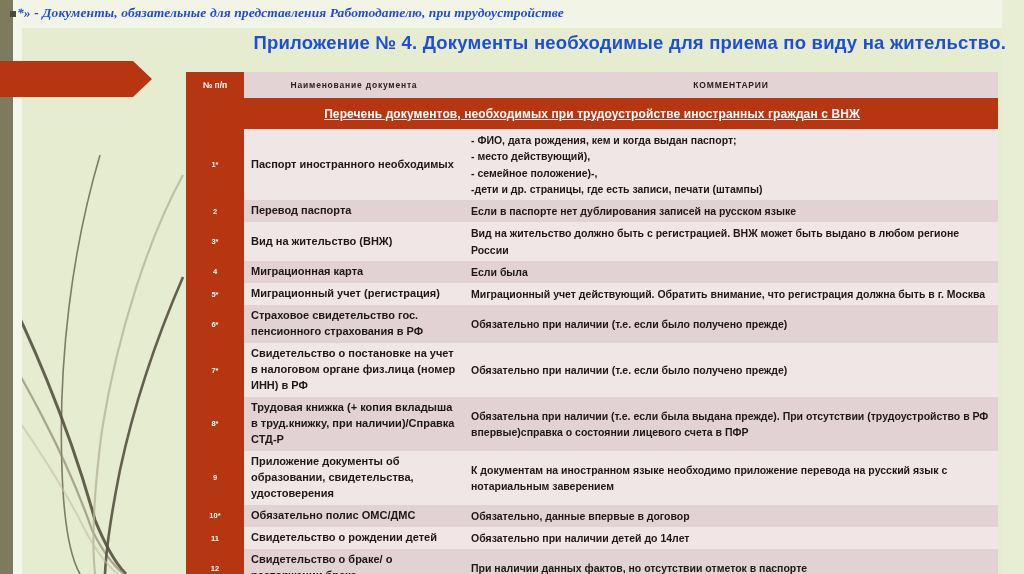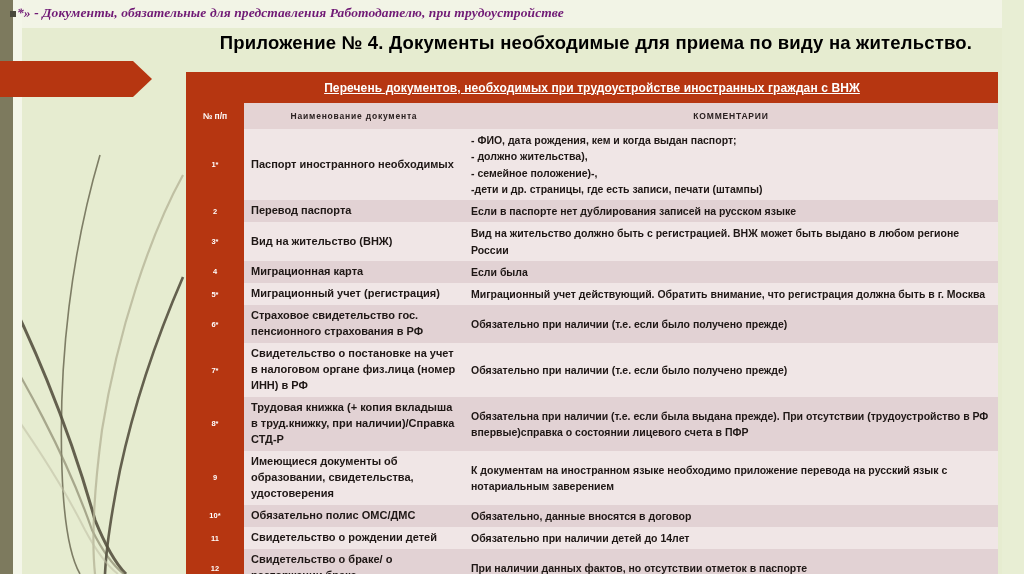--- a/index.html
+++ b/index.html
@@ -33,39 +33,39 @@
     position:absolute; left:1002px; top:0; width:22px; height:574px;
     background:#e8eed4;
   }
   .grass { position:absolute; left:0; top:0; width:1024px; height:574px; z-index:1; pointer-events:none; }
   
   .slide-note {
     position:absolute; left:10px; top:5px;
     z-index:5;
     font-family:"Liberation Serif", serif;
     font-style:italic; font-weight:bold;
-    font-size:13.5px; color:#701a75;
+    font-size:13.5px; color:#1d4ed8;
     white-space:nowrap;
     letter-spacing:0.1px;
   }
   .note-bullet {
     display:inline-block;
     width:6px; height:6px;
     background:#4a4a3c;
     margin-right:1px;
     vertical-align:middle;
   }
   .slide-title {
     position:absolute; left:186px; top:32px; width:820px;
     z-index:5;
-    text-align:center;
+    text-align:right;
     font-family:"Liberation Sans", sans-serif;
     font-weight:bold;
     font-size:18.5px;
-    color:#000000;
+    color:#1d4ed8;
     letter-spacing:0.2px;
   }
   
   .arrow-banner {
     position:absolute; left:0px; top:61px;
     width:133px; height:36px;
     background:#b63611;
     z-index:3;
   }
   .arrow-banner::after {
@@ -186,33 +186,33 @@
     <span class="note-bullet"></span><span>*»  - Документы, обязательные для представления Работодателю, при трудоустройстве</span>
   </div>
 
   <div class="arrow-banner"></div>
 
   <div class="slide-title">Приложение № 4. Документы необходимые для приема по виду на жительство.</div>
 
   <table class="doc-table">
     <tbody>
       <tr>
-        <td class="tbl-title-cell" colspan="3"><span>Перечень документов, необходимых при трудоустройстве иностранных граждан с ВНЖ</span></td>
-      </tr>
-      <tr>
         <td class="hdr-num">№ п/п</td>
         <td class="hdr-name">Наименование документа</td>
         <td class="hdr-comment">КОММЕНТАРИИ</td>
       </tr>
+      <tr>
+        <td class="tbl-title-cell" colspan="3"><span>Перечень документов, необходимых при трудоустройстве иностранных граждан с ВНЖ</span></td>
+      </tr>
     <tr class="band-a">
           <td class="num-cell">1*</td>
           <td class="name-cell">Паспорт иностранного необходимых</td>
           <td class="comment-cell">
             <span class="line">- ФИО, дата рождения, кем и когда выдан паспорт;</span>
-            <span class="line">- должно жительства),</span>
+            <span class="line">- место действующий),</span>
             <span class="line">- семейное положение)-,</span>
             <span class="line">-дети и др. страницы, где есть записи, печати (штампы)</span>
           </td>
         </tr>
         <tr class="band-b">
           <td class="num-cell">2</td>
           <td class="name-cell">Перевод паспорта</td>
           <td class="comment-cell">
             <span class="line">Если в паспорте нет дублирования записей на русском языке</span>
           </td>
@@ -255,31 +255,31 @@
         <tr class="band-b">
           <td class="num-cell">8*</td>
           <td class="name-cell">Трудовая книжка (+ копия вкладыша в труд.книжку, при наличии)/Справка СТД-Р</td>
           <td class="comment-cell">
             <span class="line">Обязательна при наличии (т.е. если была выдана прежде). При отсутствии (трудоустройство в РФ</span>
             <span class="line">впервые)справка о состоянии лицевого счета в ПФР</span>
           </td>
         </tr>
         <tr class="band-a">
           <td class="num-cell">9</td>
-          <td class="name-cell">Имеющиеся документы об образовании, свидетельства, удостоверения</td>
+          <td class="name-cell">Приложение документы об образовании, свидетельства, удостоверения</td>
           <td class="comment-cell">
             <span class="line">К документам на иностранном языке необходимо приложение перевода на русский язык с</span>
             <span class="line">нотариальным заверением</span>
           </td>
         </tr>
         <tr class="band-b">
           <td class="num-cell">10*</td>
           <td class="name-cell">Обязательно полис ОМС/ДМС</td>
           <td class="comment-cell">
-            <span class="line">Обязательно, данные вносятся в договор</span>
+            <span class="line">Обязательно, данные впервые в договор</span>
           </td>
         </tr>
         <tr class="band-a">
           <td class="num-cell">11</td>
           <td class="name-cell">Свидетельство о рождении детей</td>
           <td class="comment-cell">
             <span class="line">Обязательно при наличии детей до 14лет</span>
           </td>
         </tr>
         <tr class="band-b">

